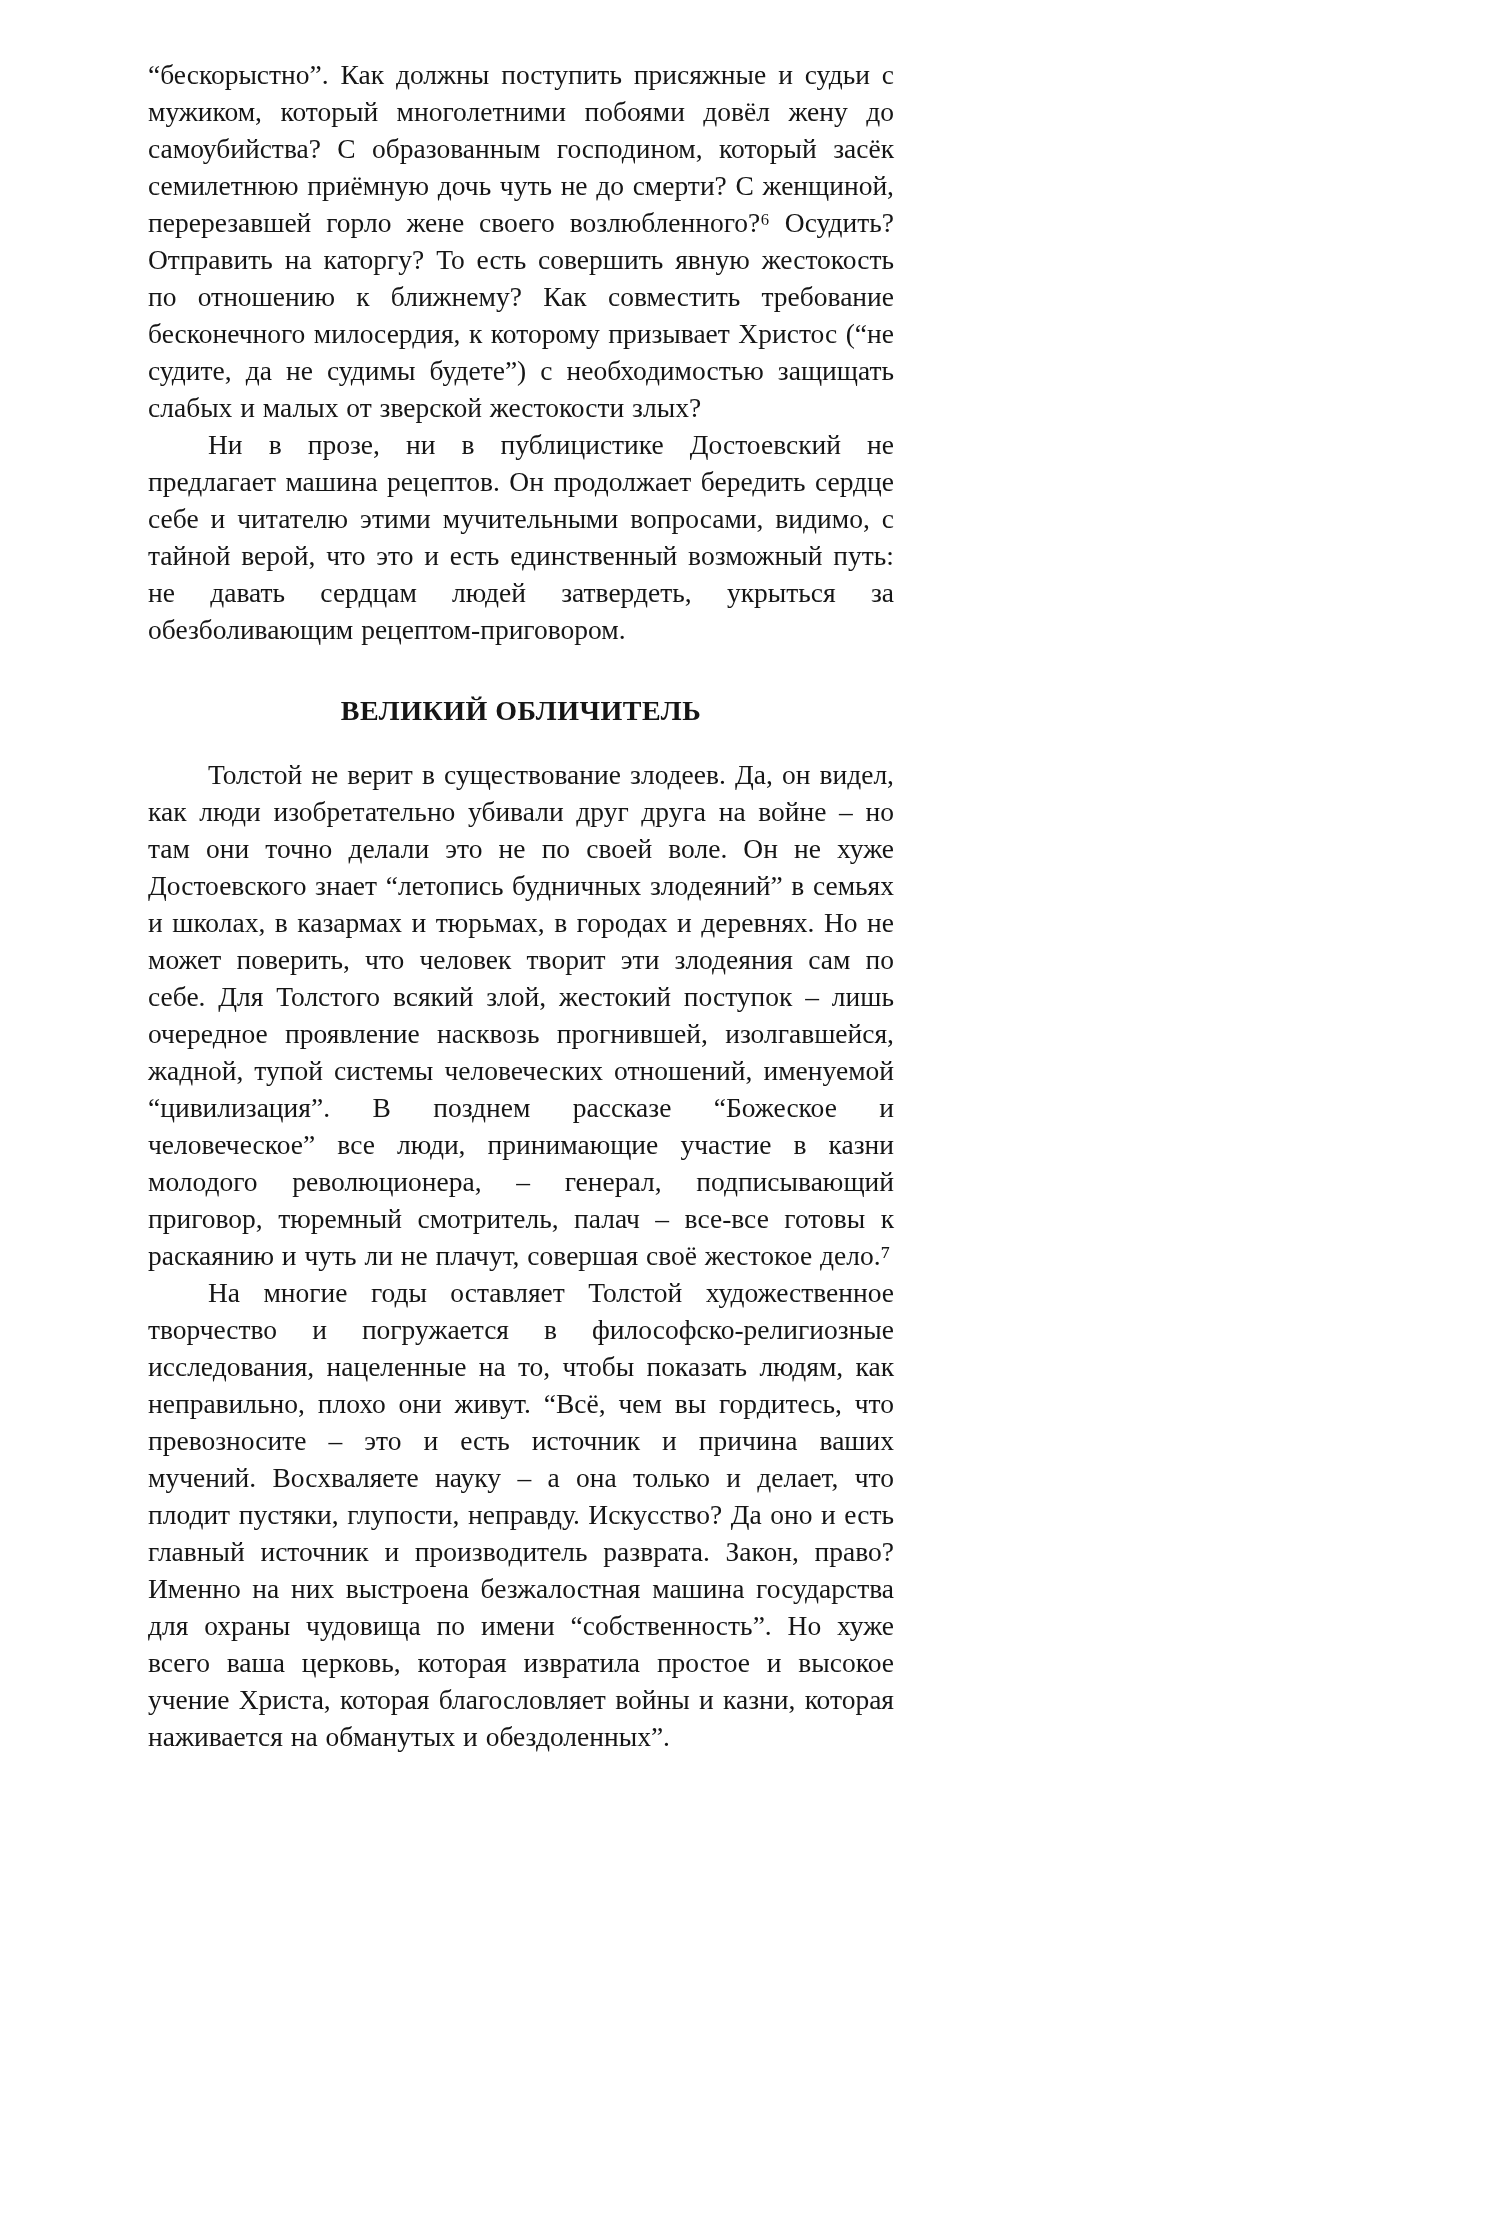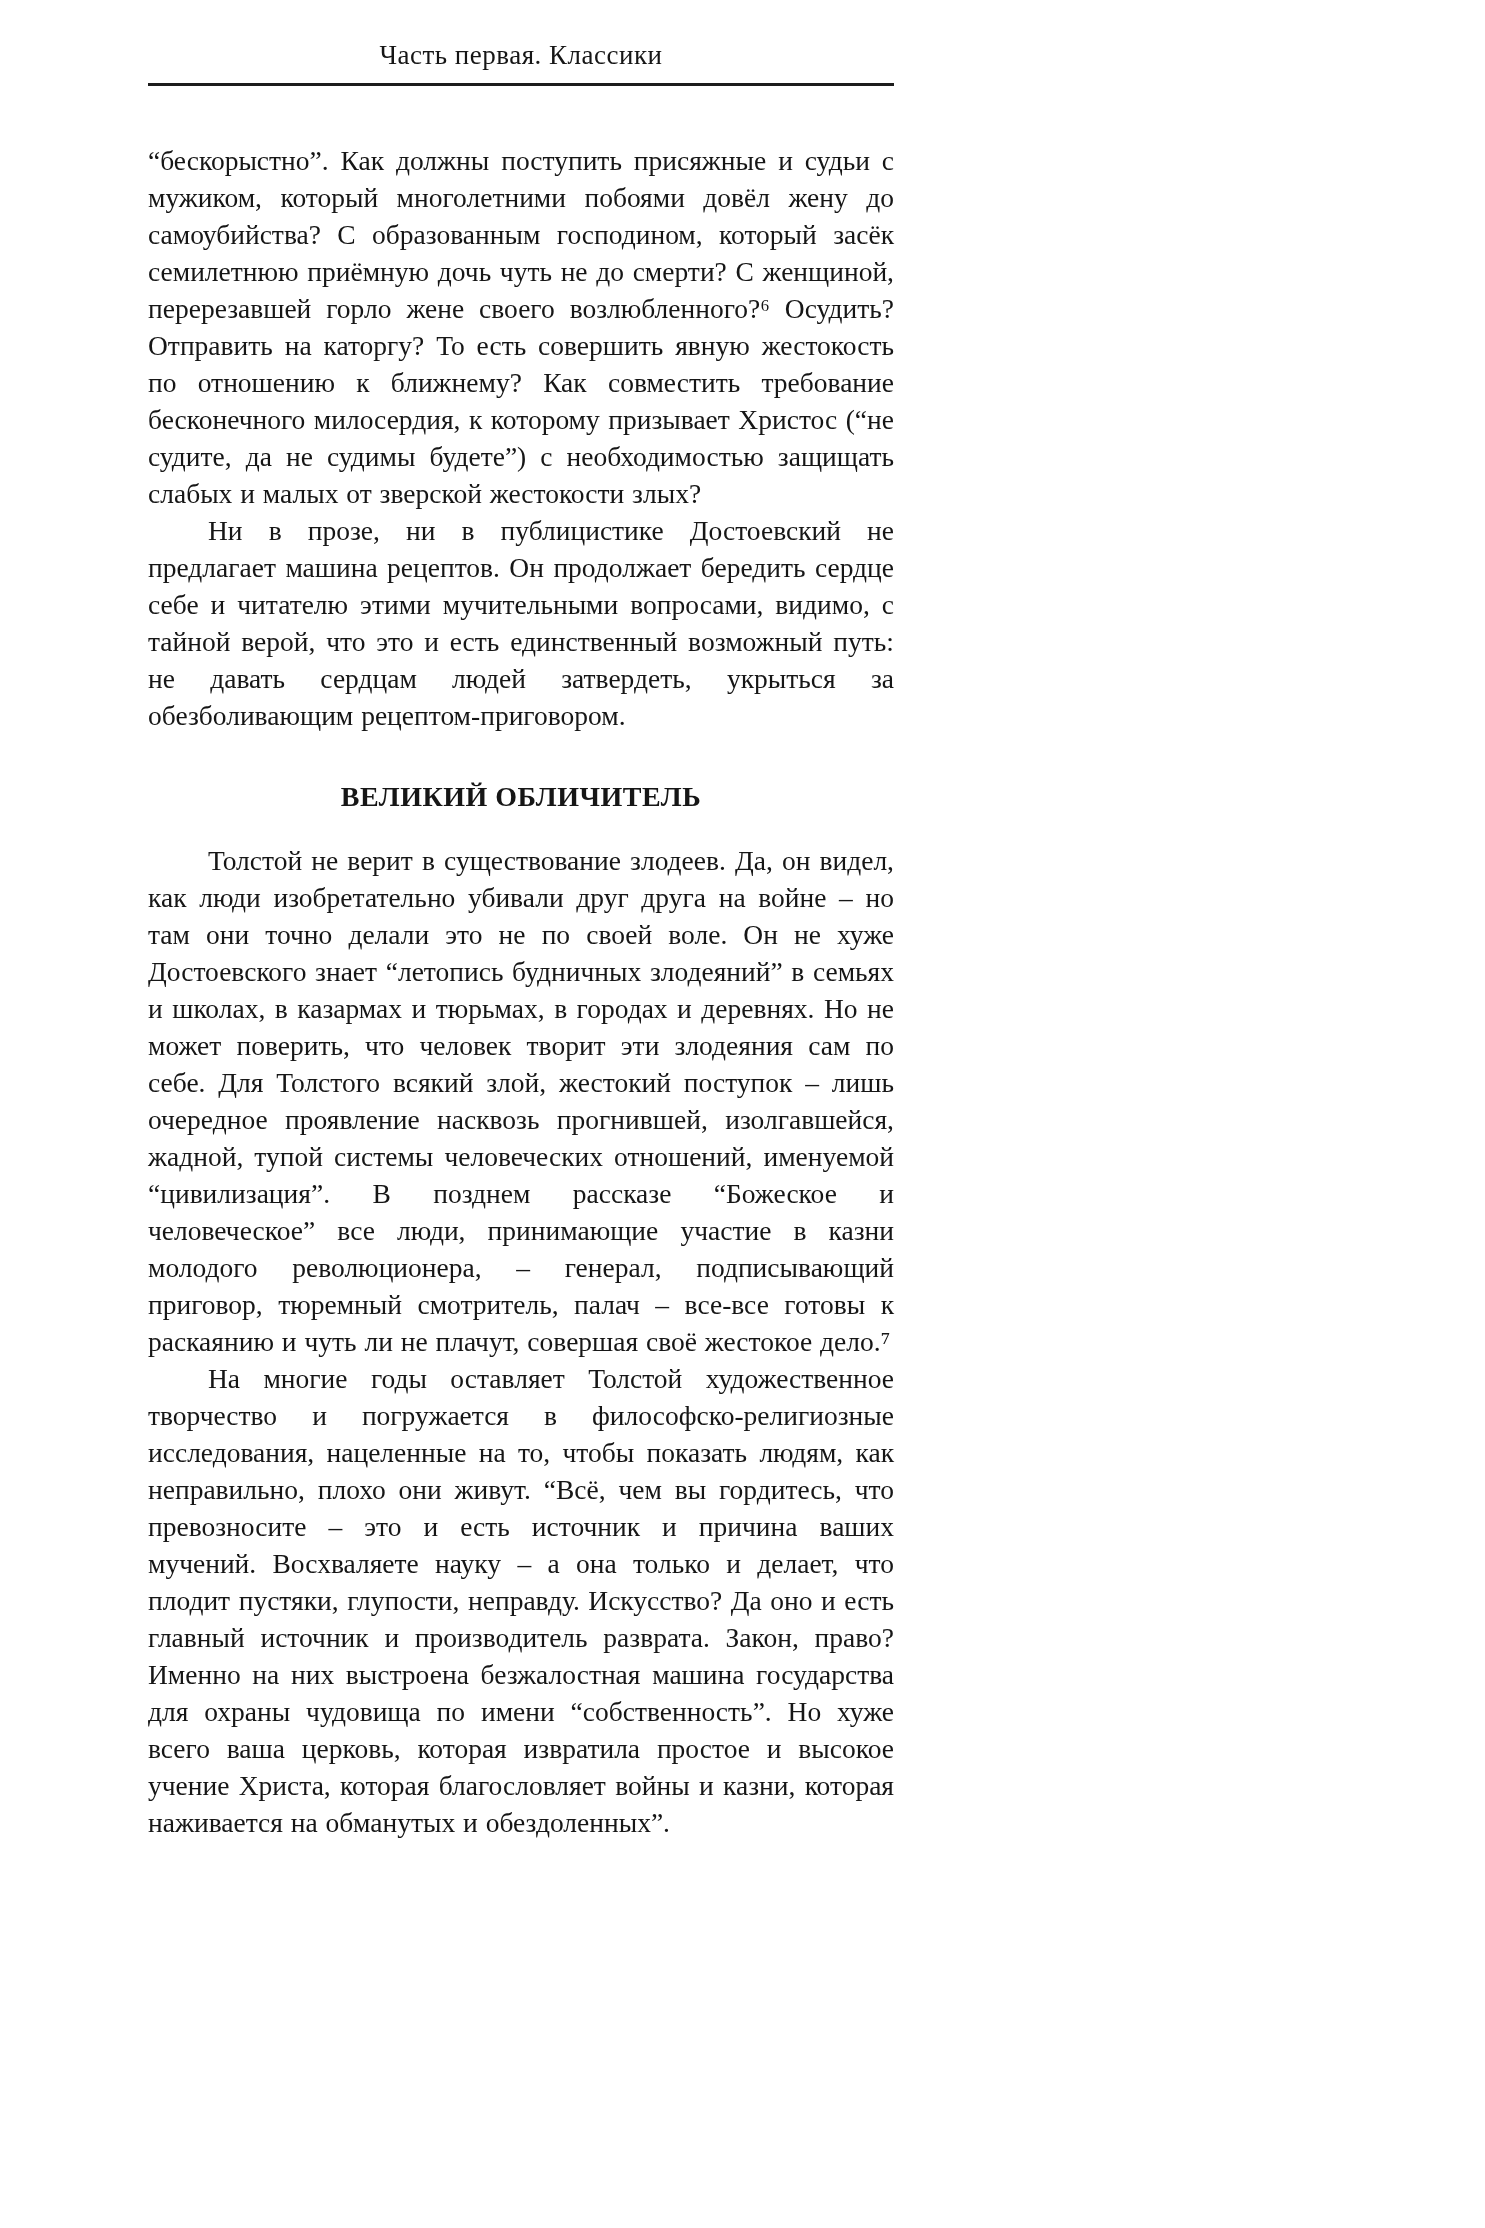--- a/index.html
+++ b/index.html
@@ -61,23 +61,20 @@
     text-align: center;
     font-size: 28px;
   }
 </style>
 </head>
 <body>
 
 <div class="page">
   <div class="content">
 
-    <header class="page-header">
-      <span>Часть первая. Классики</span>
-    </header>
 
     <main class="page-body">
 
       <p class="para no-indent">“бескорыстно”. Как должны поступить присяжные и судьи с мужиком, который многолетними побоями довёл жену до самоубийства? С образованным господином, который засёк семилетнюю приёмную дочь чуть не до смерти? С женщиной, перерезавшей горло жене своего возлюбленного?⁶ Осудить? Отправить на каторгу? То есть совершить явную жестокость по отношению к ближнему? Как совместить требование бесконечного милосердия, к которому призывает Христос (“не судите, да не судимы будете”) с необходимостью защищать слабых и малых от зверской жестокости злых?</p>
 
       <p class="para">Ни в прозе, ни в публицистике Достоевский не предлагает машина рецептов. Он продолжает бередить сердце себе и читателю этими мучительными вопросами, видимо, с тайной верой, что это и есть единственный возможный путь: не давать сердцам людей затвердеть, укрыться за обезболивающим рецептом-приговором.</p>
 
       <h2 class="section-heading">ВЕЛИКИЙ ОБЛИЧИТЕЛЬ</h2>
 
       <p class="para">Толстой не верит в существование злодеев. Да, он видел, как люди изобретательно убивали друг друга на войне – но там они точно делали это не по своей воле. Он не хуже Достоевского знает “летопись будничных злодеяний” в семьях и школах, в казармах и тюрьмах, в городах и деревнях. Но не может поверить, что человек творит эти злодеяния сам по себе. Для Толстого всякий злой, жестокий поступок – лишь очередное проявление насквозь прогнившей, изолгавшейся, жадной, тупой системы человеческих отношений, именуемой “цивилизация”. В позднем рассказе “Божеское и человеческое” все люди, принимающие участие в казни молодого революционера, – генерал, подписывающий приговор, тюремный смотритель, палач – все-все готовы к раскаянию и чуть ли не плачут, совершая своё жестокое дело.⁷</p>

